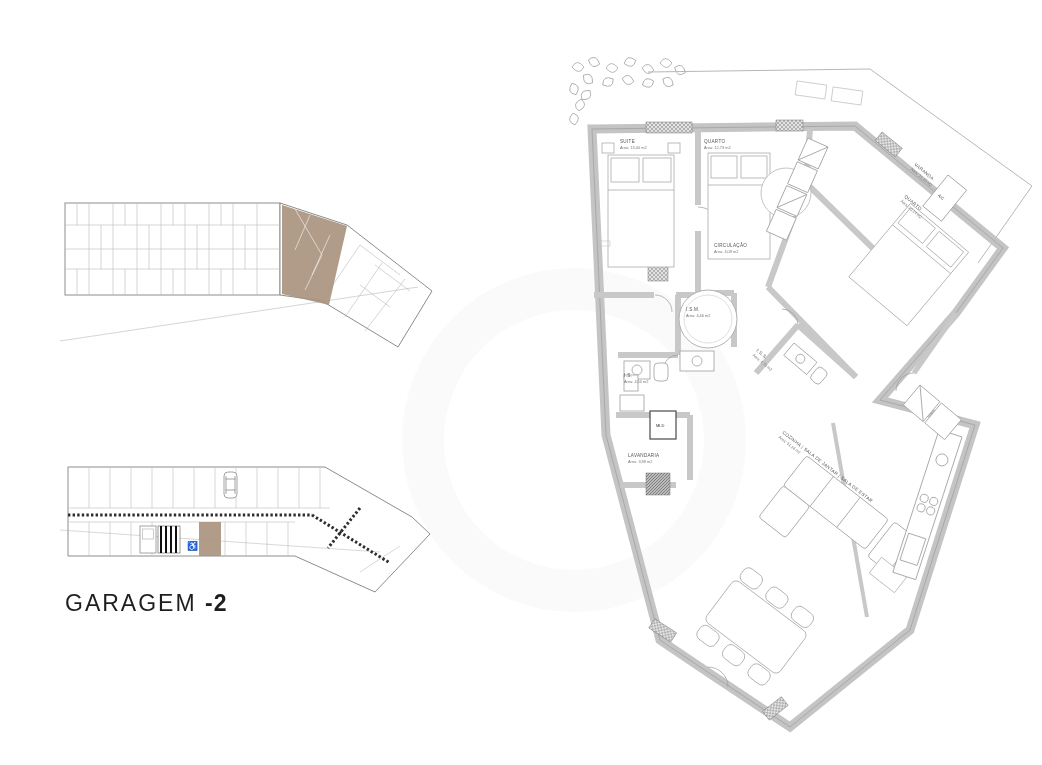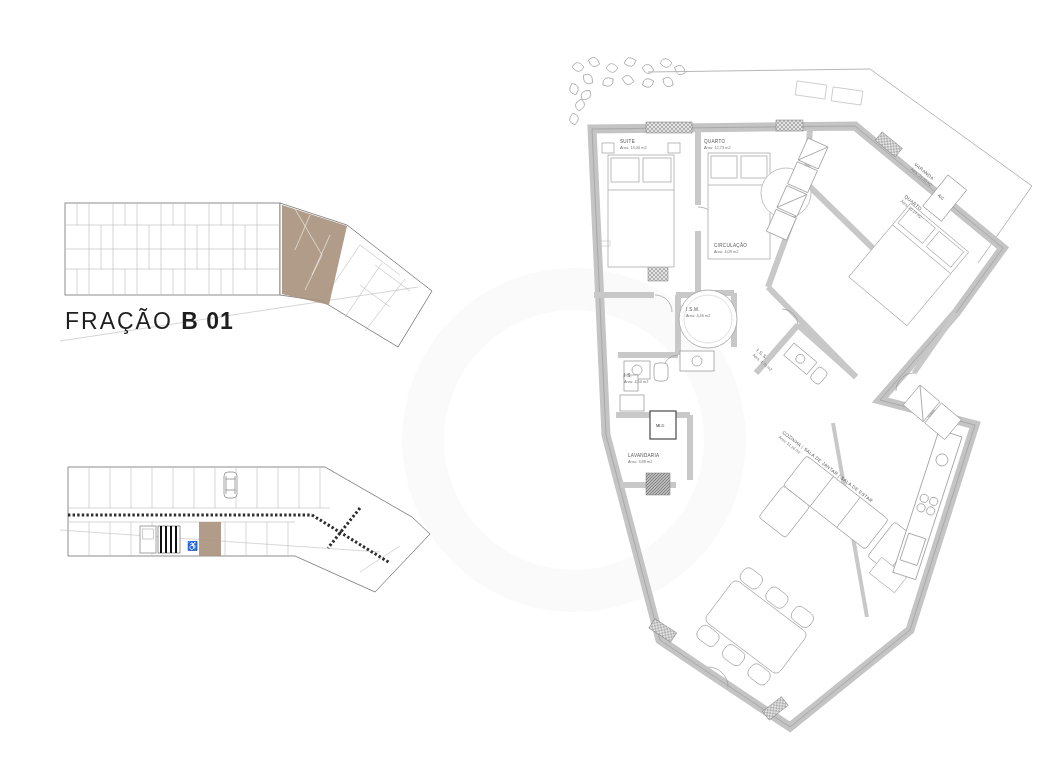--- a/index.html
+++ b/index.html
@@ -69,24 +69,20 @@
 
     <polygon points="222,10 287,31 269,110 222,99" fill="#a8917c" opacity="0.9"></polygon>
     <g stroke="#ffffff" stroke-width="0.7" opacity="0.8">
       <line x1="235" y1="14" x2="262" y2="60"></line>
         <line x1="262" y1="60" x2="245" y2="95"></line>
       <line x1="250" y1="20" x2="235" y2="55"></line>
         <line x1="270" y1="40" x2="252" y2="80"></line>
     </g>
   </svg>
 
-  <div class="plan-title" style="left:65px;top:308px">
-    <span>FRAÇÃO</span>
-    <b>B 01</b>
-  </div>
 
   <svg style="position:absolute;left:60px;top:460px" width="380" height="140" viewBox="0 0 380 140">
     <polygon fill="#fff" stroke="#8d8d8d" stroke-width="1" points="8,7 265,7 352,57 370,74 315,132 235,96 8,96"></polygon>
 
     <g stroke="#bdbdbd" stroke-width="0.6">
       <line x1="29" y1="7" x2="29" y2="48"></line>
         <line x1="50" y1="7" x2="50" y2="48"></line>
       <line x1="71" y1="7" x2="71" y2="48"></line>
         <line x1="92" y1="7" x2="92" y2="48"></line>
       <line x1="113" y1="7" x2="113" y2="48"></line>
@@ -135,20 +131,24 @@
 
     <g stroke="#8a8a8a" stroke-width="0.8" fill="#fff">
       <rect x="164" y="12" width="13" height="26" rx="4"></rect>
       <line x1="165.5" y1="19" x2="175.5" y2="19"></line>
       <line x1="165.5" y1="30" x2="175.5" y2="30"></line>
       <line x1="166" y1="16" x2="166" y2="34"></line>
         <line x1="175" y1="16" x2="175" y2="34"></line>
     </g>
   </svg>
 
+  <div class="plan-title" style="left:65px;top:590px">
+    <span>GARAGEM</span>
+    <b>-2</b>
+  </div>
 
   <svg style="position:absolute;left:558px;top:55px" width="484" height="706" viewBox="0 0 484 706">
     <defs>
       <pattern id="xh" width="4" height="4" patternUnits="userSpaceOnUse">
         <rect width="4" height="4" fill="#e3e3e3"></rect>
         <path d="M0 0 L4 4 M4 0 L0 4" stroke="#8f8f8f" stroke-width="0.6"></path>
       </pattern>
       <pattern id="dh" width="3" height="3" patternUnits="userSpaceOnUse">
         <rect width="3" height="3" fill="#bbb"></rect>
         <path d="M0 3 L3 0" stroke="#666" stroke-width="0.7"></path>

